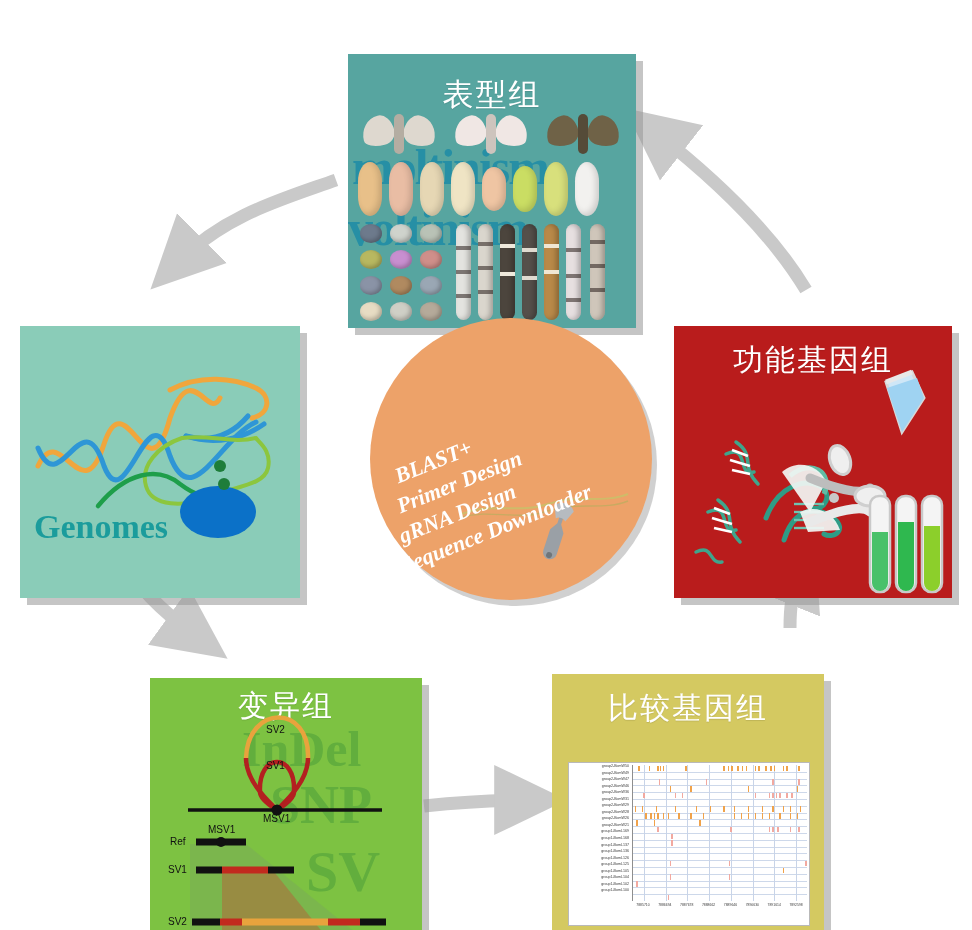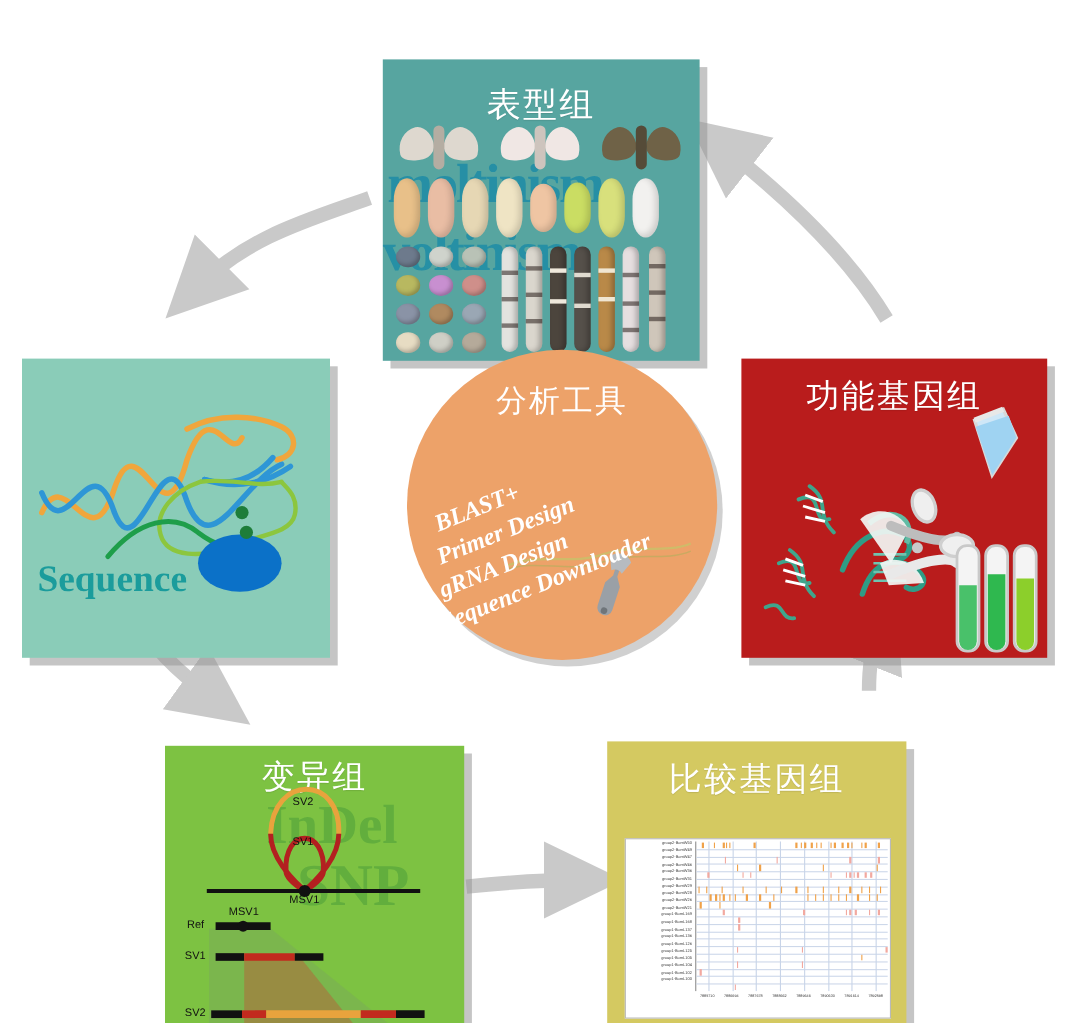--- a/index.html
+++ b/index.html
@@ -216,21 +216,21 @@
       <path d="M166,110 C196,120 224,112 244,98" stroke="#2e96d6" stroke-width="5" fill="none" stroke-linecap="round"></path>
       <path d="M166,110 C196,118 216,104 228,90" stroke="#2e96d6" stroke-width="5" fill="none" stroke-linecap="round"></path>
       <path d="M162,112 C190,108 212,118 236,112" stroke="#8cc63e" stroke-width="4" fill="none"></path>
       <path d="M162,112 C138,120 120,140 126,160 C132,182 166,180 186,172 C214,160 244,160 248,142 C252,124 238,116 236,112" stroke="#8cc63e" stroke-width="4" fill="none" stroke-linecap="round"></path>
       <path d="M78,180 C106,146 138,140 160,158 C176,170 186,172 196,168" stroke="#1e9e4a" stroke-width="4.5" fill="none" stroke-linecap="round"></path>
       <ellipse cx="198" cy="186" rx="38" ry="26" fill="#0b71c8"></ellipse>
       <circle cx="200" cy="140" r="6" fill="#1e7d3a"></circle>
       <circle cx="204" cy="158" r="6" fill="#1e7d3a"></circle>
     </svg>
 
-    <div class="gtext" id="g-genomes">Sequence</div>
+    <div class="gtext" id="g-genomes">Genomes</div>
   </div>
 
   <div class="panel" id="funcgen">
     <div class="ptitle">功能基因组</div>
 
     <svg width="278" height="272" style="position:absolute;left:0;top:0;">
 
       <g>
         <path d="M212,56 L238,46 L250,72 L228,106 Z" fill="#cfe7f7" stroke="#d8d8d8" stroke-width="3"></path>
         <path d="M213,62 L243,52 L250,72 L228,106 Z" fill="#9fd3f2"></path>
@@ -282,20 +282,21 @@
         <path d="M250,200 h16 v57 a8,8 0 0 1 -16,0 z" fill="#8ccf2b"></path>
       </g>
     </svg>
   </div>
 
   <div class="panel" id="variome">
     <div class="ptitle">变异组</div>
 
     <div class="vwm" id="v-indel">InDel</div>
     <div class="vwm" id="v-snp">SNP</div>
+    <div class="vwm" id="v-sv">SV</div>
 
     <svg width="272" height="276" style="position:absolute;left:0;top:0;">
 
       <path d="M96,80 C98,26 160,26 158,80" stroke="#e8a33d" stroke-width="4.5" fill="none"></path>
       <path d="M96,80 C96,106 124,128 127,132" stroke="#b32020" stroke-width="4.5" fill="none"></path>
       <path d="M158,80 C158,106 130,128 127,132" stroke="#b32020" stroke-width="4.5" fill="none"></path>
       <path d="M110,114 C108,74 146,74 144,114" stroke="#b32020" stroke-width="4.5" fill="none"></path>
       <path d="M110,114 C110,122 124,130 127,132" stroke="#b32020" stroke-width="4.5" fill="none"></path>
       <path d="M144,114 C144,122 130,130 127,132" stroke="#b32020" stroke-width="4.5" fill="none"></path>
       <line x1="38" y1="132" x2="232" y2="132" stroke="#111" stroke-width="3.5"></line>
@@ -479,21 +480,20 @@
           <span style="left: 43.75%;">7888662</span>
           <span style="left: 56.25%;">7889646</span>
           <span style="left: 68.75%;">7890630</span>
           <span style="left: 81.25%;">7891614</span>
           <span style="left: 93.75%;">7892598</span>
         </div>
     </div>
   </div>
 
   <div id="tools">
-    <div class="ptitle">分析工具</div>
     <svg width="282" height="282" style="position:absolute;left:0;top:0;">
       <path d="M92,196 C120,184 150,196 178,186 C206,176 234,186 258,176" stroke="#c9c06a" stroke-width="2" fill="none" opacity=".85"></path>
       <path d="M92,199 C120,191 150,203 178,193 C206,183 234,193 258,183" stroke="#b9ae5e" stroke-width="1.4" fill="none" opacity=".7"></path>
       <g transform="translate(186,190) rotate(18)">
         <path d="M6,0 L6,14 L1,22 L1,44 a7,7 0 0 0 14,0 L15,22 L10,14 L10,0
                  a10,10 0 0 0 -4,0 Z" fill="#9aa0a6"></path>
         <path d="M-2,-2 a12,12 0 0 1 20,0 L13,10 a7,7 0 0 0 -10,0 Z" fill="#b6bbc0"></path>
         <circle cx="8" cy="47" r="3" fill="#6f757a"></circle>
       </g>
     </svg>

